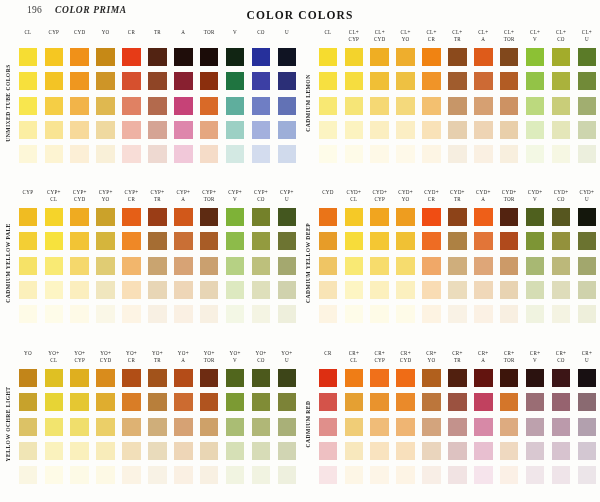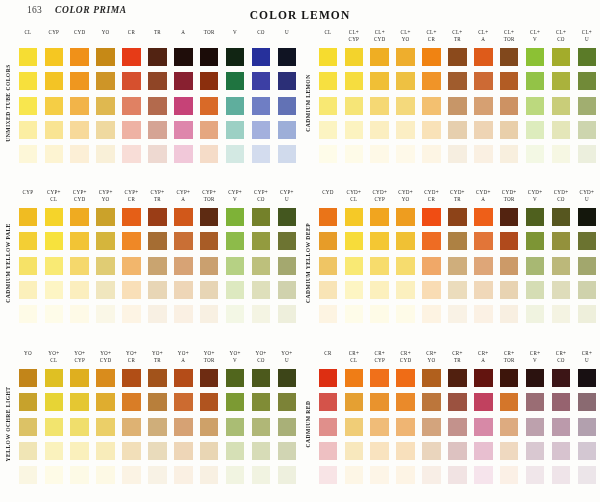--- a/index.html
+++ b/index.html
@@ -44,23 +44,23 @@
   .swatches{width:100%;display:flex;flex-direction:column;align-items:center;}
   .sw{width:18.5px;height:18px;margin-bottom:6.3px;}
   .sw:last-child{margin-bottom:0}
 </style>
 </head>
 <body>
 
 <div class="page">
 
   <div class="pagehdr">
-    <div class="folio">163</div>
+    <div class="folio">196</div>
     <div class="running-head">COLOR PRIMA</div>
-    <div class="maintitle">COLOR LEMON</div>
+    <div class="maintitle">COLOR COLORS</div>
   </div>
 
   <div class="blocks" id="blocks">
       <div class="block b-r0 b-c0">
         <div class="vlabel">
           <span>UNMIXED TUBE COLORS</span>
         </div>
         <div class="cols">
           <div class="col">
             <div class="colhdr">

